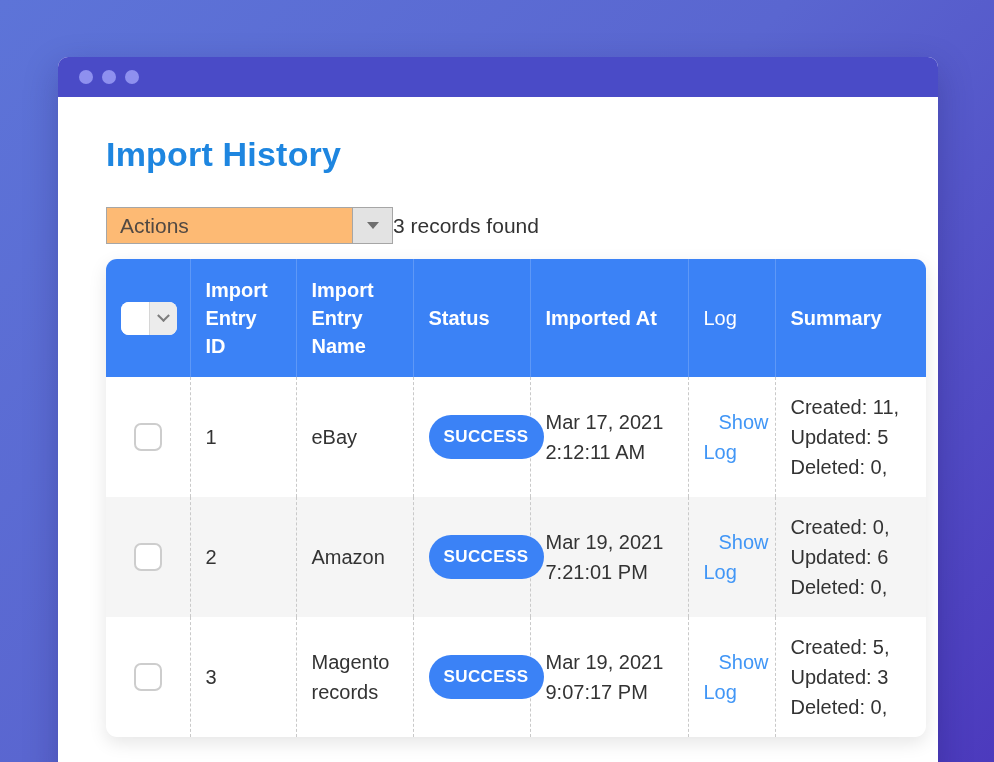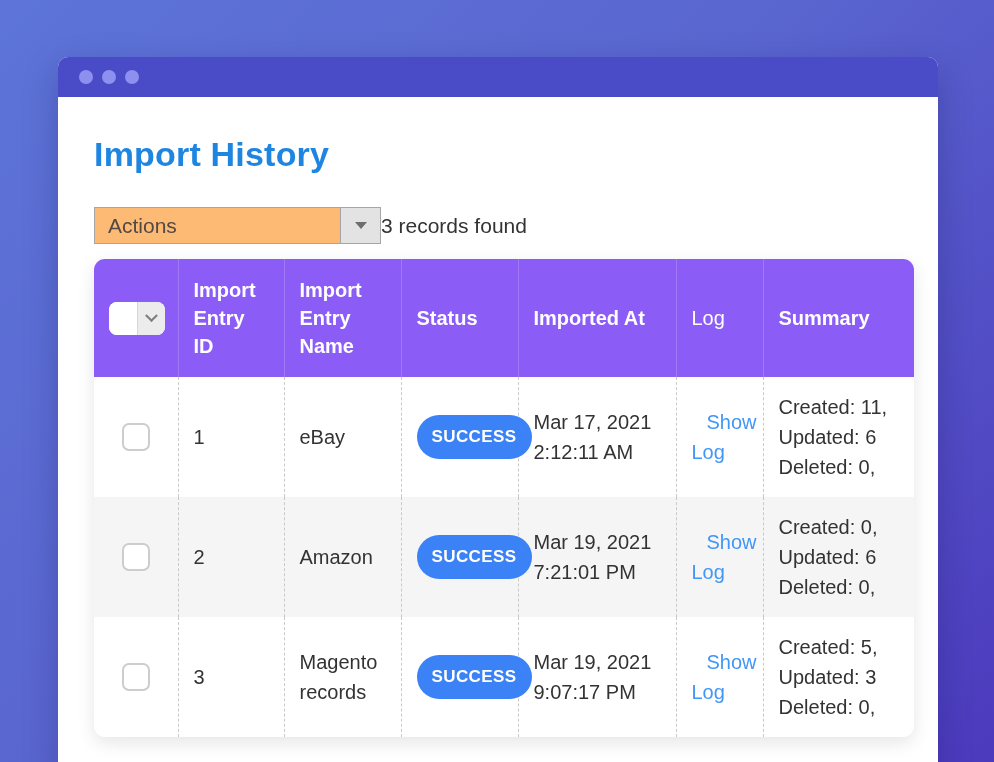--- a/index.html
+++ b/index.html
@@ -25,21 +25,21 @@
     display: flex;
     align-items: center;
     padding-left: 21px;
     gap: 9px;
   }
   .dot {
     width: 14px; height: 14px;
     border-radius: 50%;
     background: #8e90ef;
   }
-  .content { padding: 0 36px; }
+  .content { padding: 0 48px; }
   .page-title {
     margin-top: 38px;
     font-size: 34px;
     font-weight: 700;
     color: #1e86e0;
     letter-spacing: 0.2px;
   }
   .toolbar {
     margin-top: 33px;
     display: flex;
@@ -86,21 +86,21 @@
     overflow: hidden;
     box-shadow: 0 6px 18px rgba(0,0,0,0.10);
     background: #ffffff;
   }
   table {
     width: 820px;
     border-collapse: collapse;
     table-layout: fixed;
   }
   thead th {
-    background: #8b5cf6;
+    background: #3b82f6;
     color: #ffffff;
     font-size: 20px;
     font-weight: 700;
     text-align: left;
     vertical-align: middle;
     height: 118px;
     padding: 14px 15px;
     line-height: 1.4;
   }
   thead th + th { border-left: 1px solid rgba(255,255,255,0.18); }
@@ -223,21 +223,21 @@
             </td>
             <td>1</td>
             <td>eBay</td>
             <td>
               <span class="status-badge">SUCCESS</span>
             </td>
             <td>Mar 17, 2021 2:12:11 AM</td>
             <td>
               <span class="log-link">Show Log</span>
             </td>
-            <td>Created: 11, Updated: 6 Deleted: 0,</td>
+            <td>Created: 11, Updated: 5 Deleted: 0,</td>
           </tr>
           <tr>
             <td>
               <div class="row-checkbox"></div>
             </td>
             <td>2</td>
             <td>Amazon</td>
             <td>
               <span class="status-badge">SUCCESS</span>
             </td>

